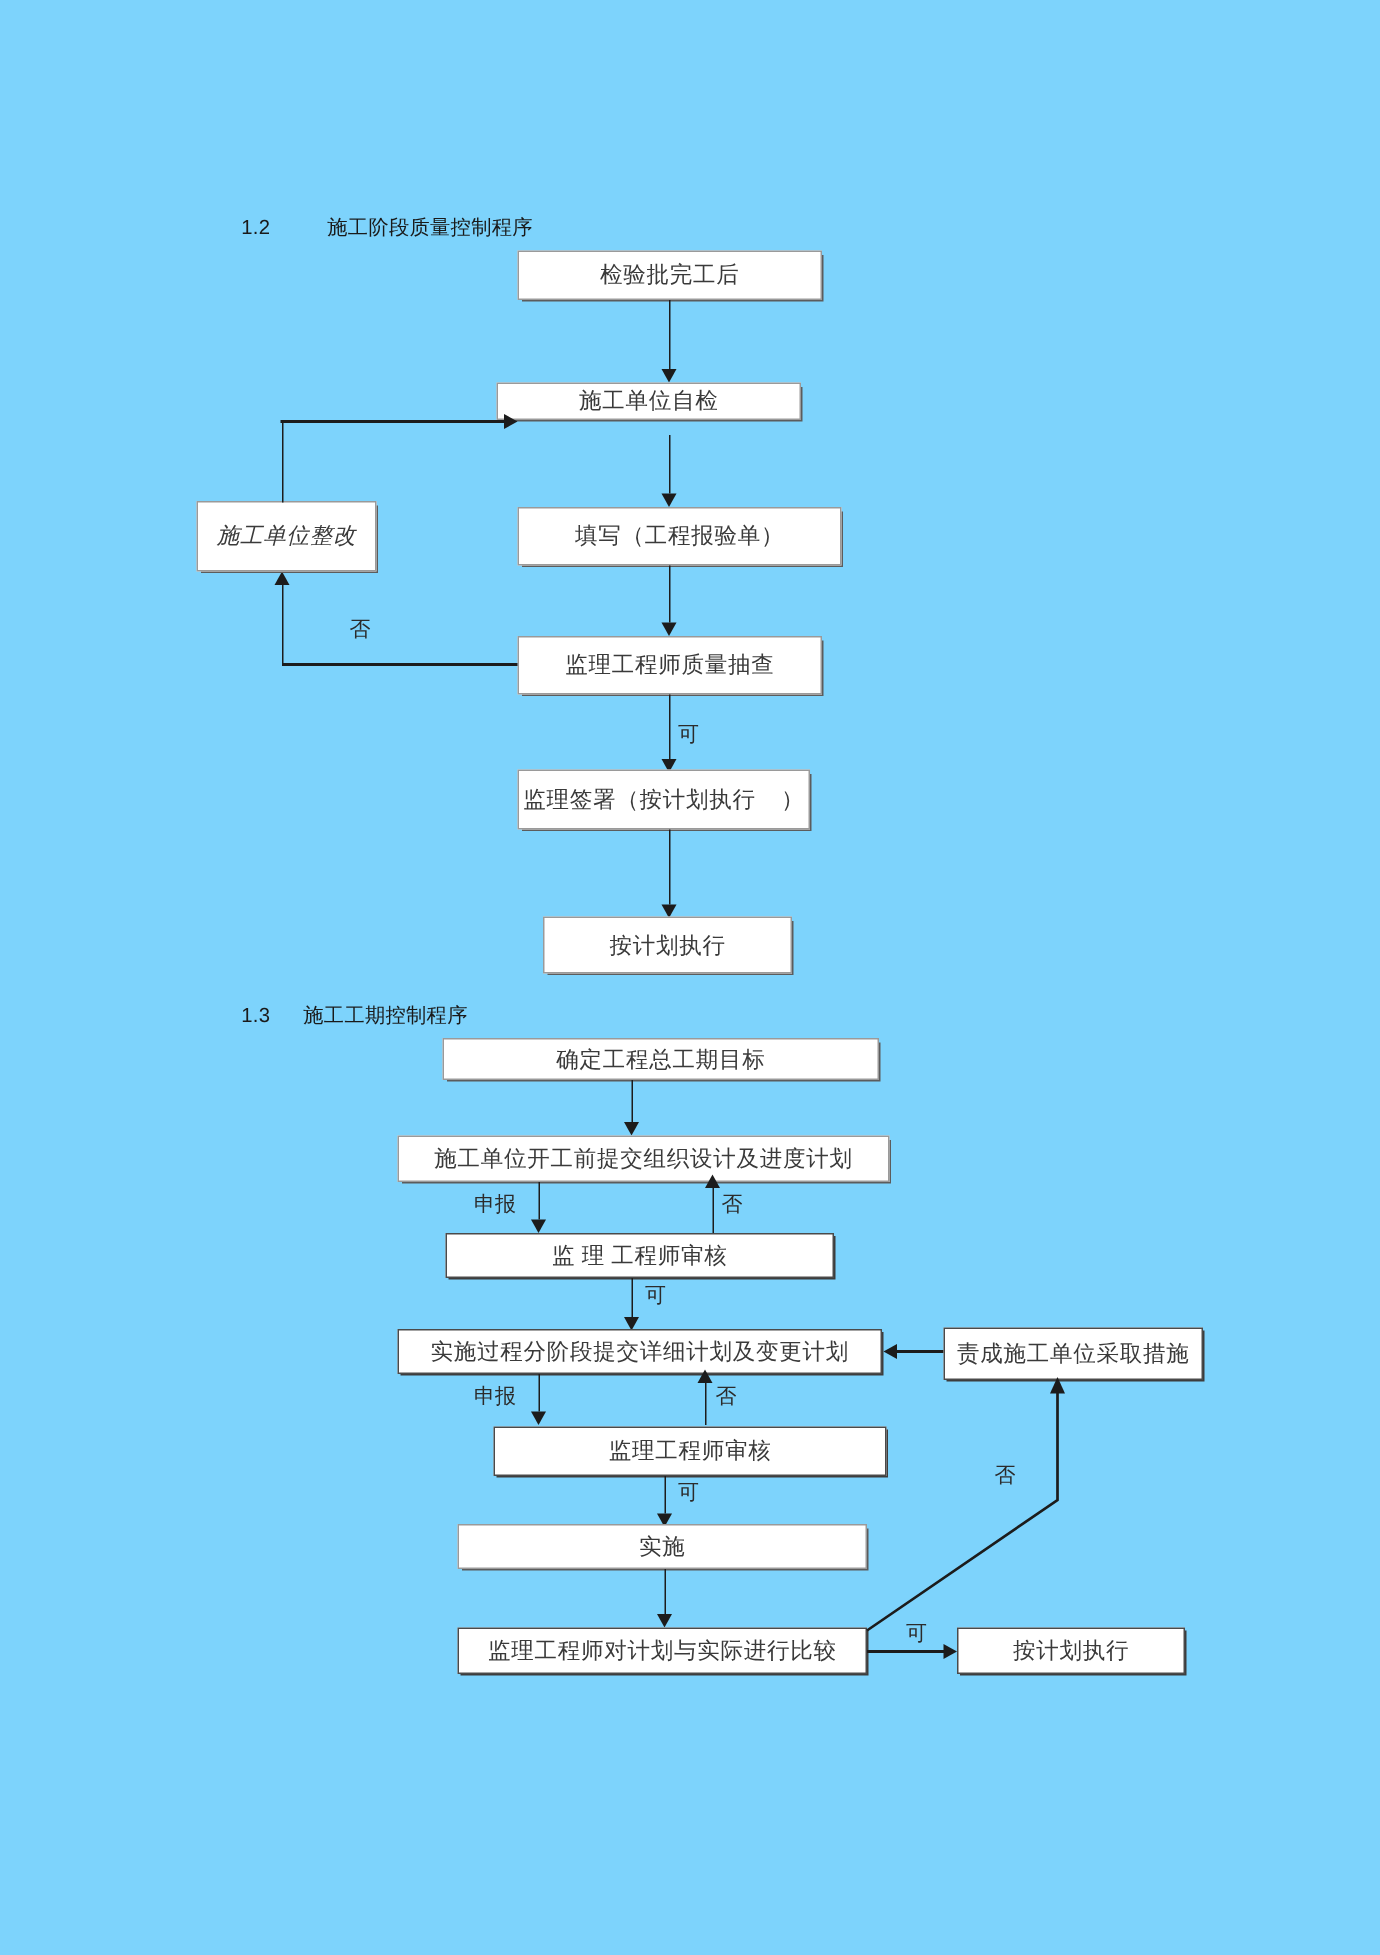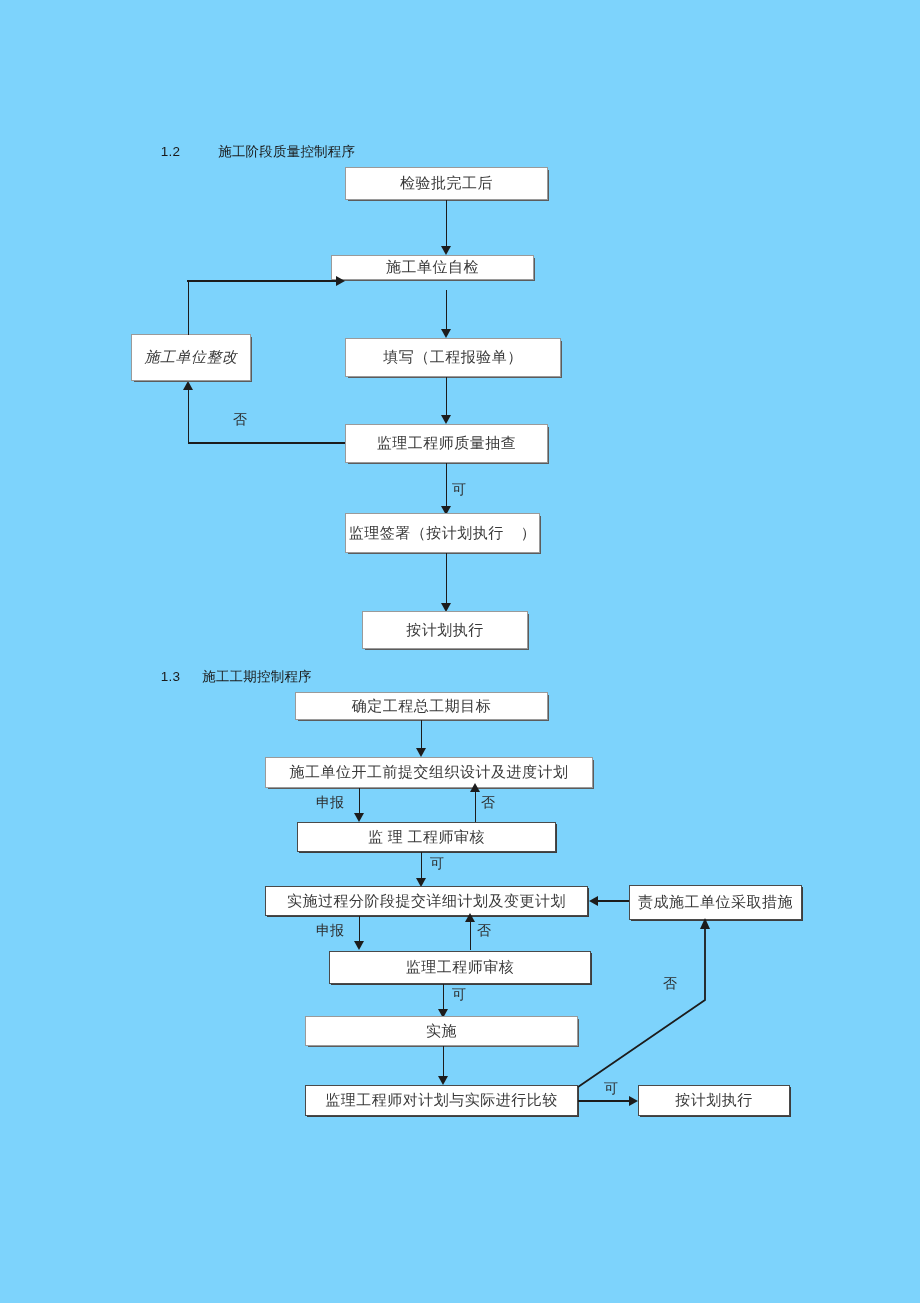--- a/index.html
+++ b/index.html
@@ -146,21 +146,21 @@
   <div class="arrow down" style="left:441px; top:603px;"></div>
 
   <div class="node shadow" style="left:362px; top:611px; width:166px; height:38px;">
     <span>按计划执行</span>
   </div>
 
   <div class="heading" style="left:145px; top:653px;">
     <span>1.3</span><span style="display:inline-block;width:22px;"></span><span>施工工期控制程序</span>
   </div>
 
-  <div class="node shadow" style="left:295px; top:692px; width:253px; height:28px;">
+  <div class="node shadow" style="left:295px; top:692px; width:291px; height:28px;">
     <span>确定工程总工期目标</span>
   </div>
 
   <div class="edge v" style="left:420.5px; top:720px; height:28px;"></div>
   <div class="arrow down" style="left:416px; top:748px;"></div>
 
   <div class="node shadow" style="left:265px; top:757px; width:328px; height:31px;">
     <span>施工单位开工前提交组织设计及进度计划</span>
   </div>
 

